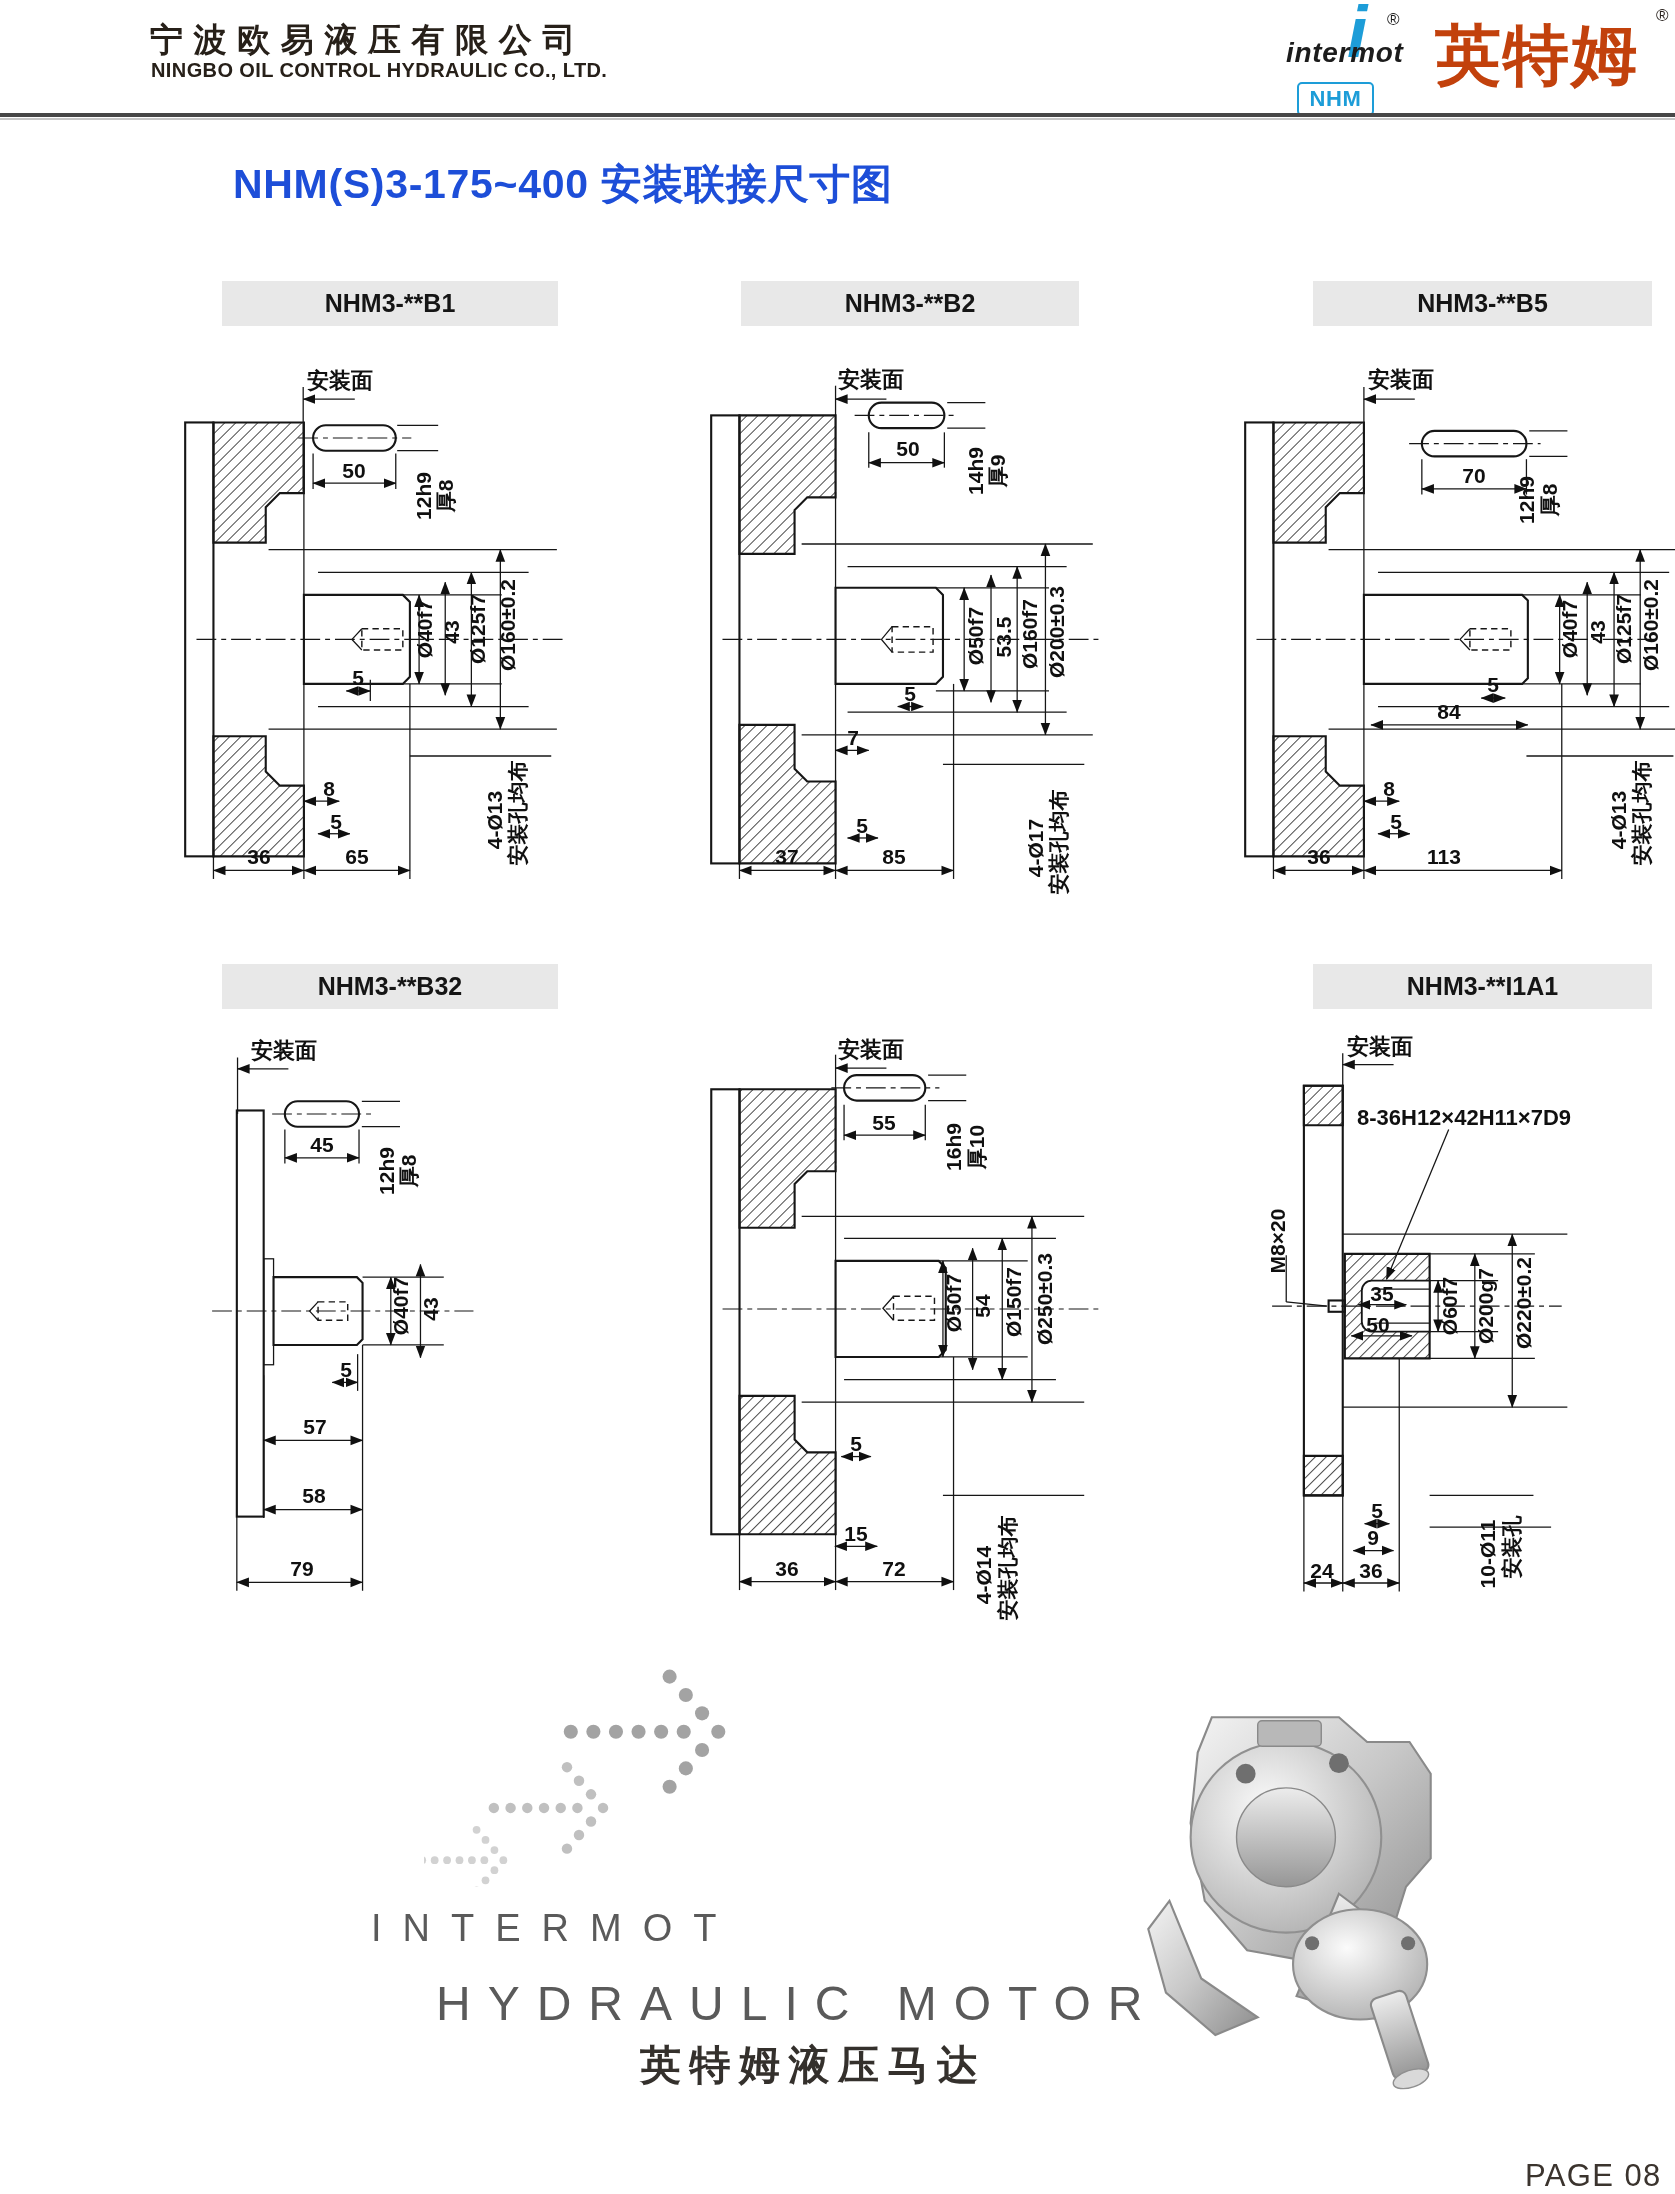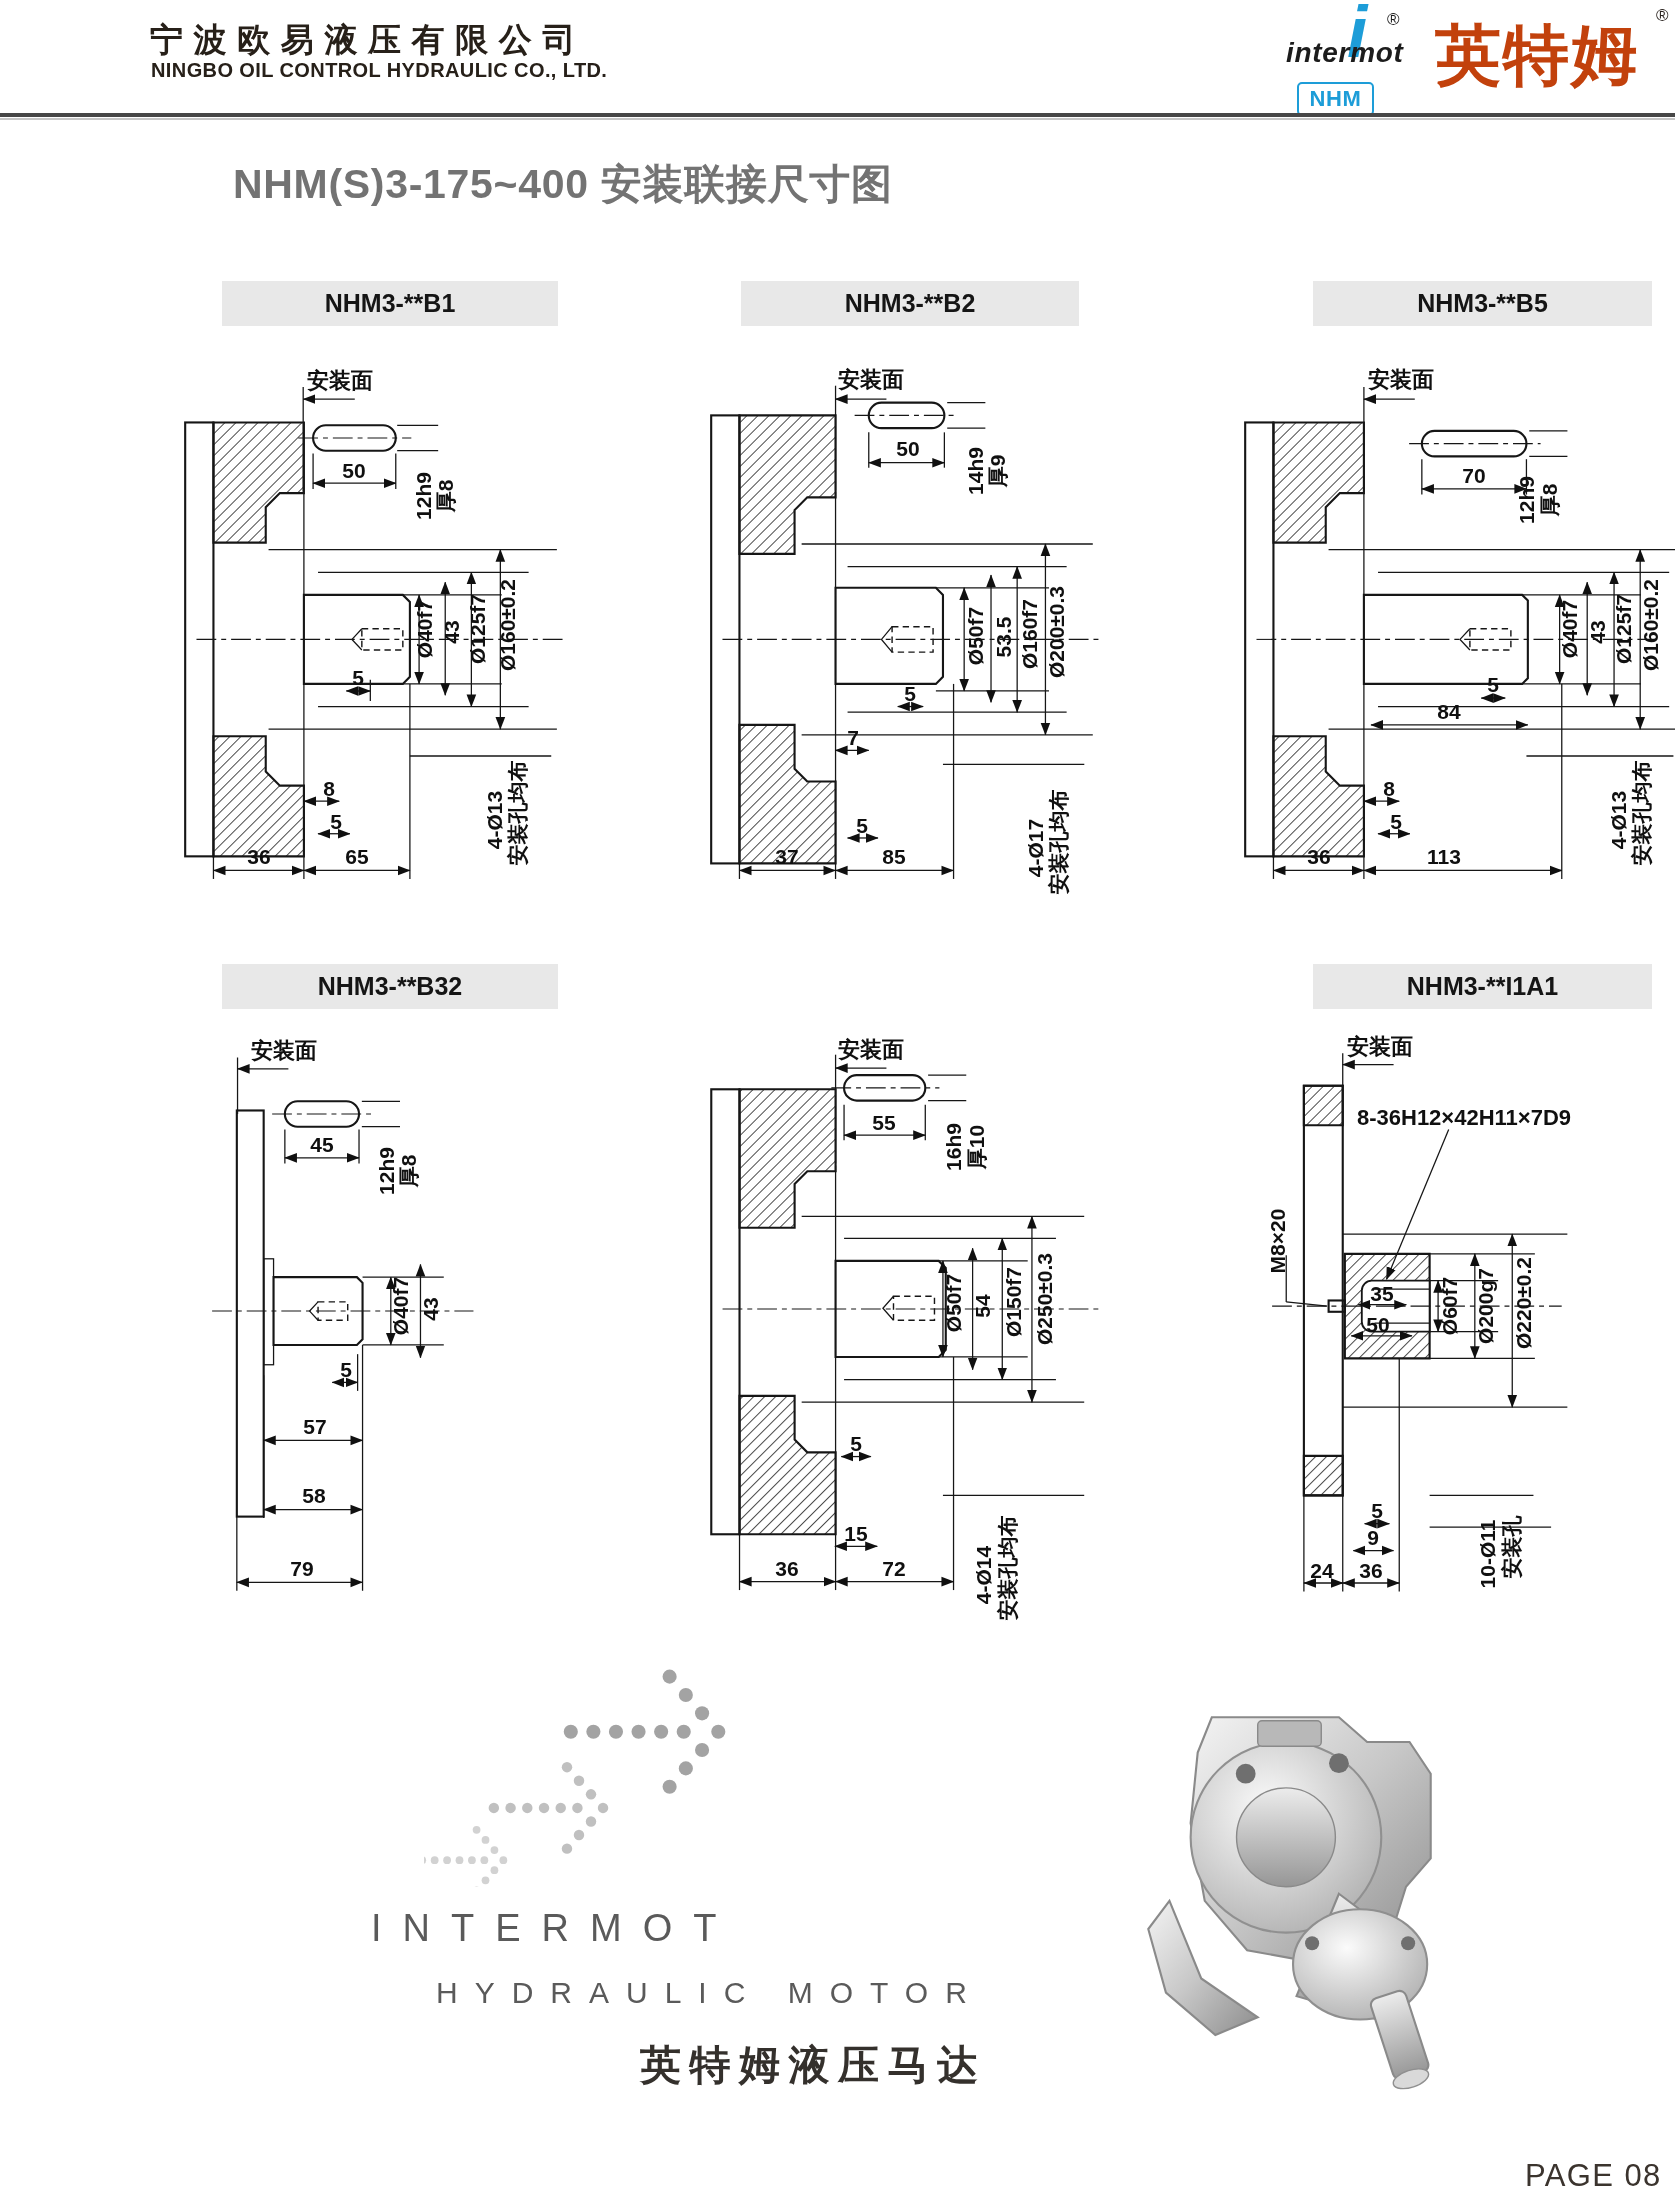--- a/index.html
+++ b/index.html
@@ -21,21 +21,21 @@
               font-weight:700;display:flex;align-items:center;justify-content:center;
               letter-spacing:0.7px;}
   .logo-cn{position:absolute;left:1435px;top:11.3px;font-size:66px;font-weight:900;
            color:#c2410c;letter-spacing:2.1px;white-space:nowrap;}
   .logo-reg2{position:absolute;left:1656px;top:5.7px;font-size:17px;color:#2b2420;}
   .hrule{position:absolute;left:0;top:113px;width:1676px;height:4.2px;background:#474747;}
   .hrule2{position:absolute;left:0;top:118px;width:1676px;height:2.1px;background:#c6c6c6;}
 
   
   .doc-title{position:absolute;left:233px;top:157px;font-size:41px;font-weight:700;
-             color:#737373;letter-spacing:0.7px;white-space:nowrap;}
+             color:#1d4ed8;letter-spacing:0.7px;white-space:nowrap;}
 
   
   .dlabel{position:absolute;height:45px;background:#e8e8e8;display:flex;align-items:center;
           justify-content:center;font-size:25px;font-weight:600;color:#151515;}
 
   
   .cell{position:absolute;}
   .cell svg{position:absolute;left:0;top:0;}
   .mtx{position:absolute;font-size:22px;font-weight:700;color:#101010;white-space:nowrap;}
   .dtx{position:absolute;transform:translate(-50%,-50%);font-size:21px;font-weight:600;
@@ -52,21 +52,21 @@
   .tl{stroke:#161616;stroke-width:1.8;fill:none;}
   .cl{stroke:#161616;stroke-width:1.5;fill:none;stroke-dasharray:28 7 7 7;}
   .dln{stroke:#161616;stroke-width:1.8;fill:none;marker-start:url(#ar);marker-end:url(#ar);}
   .aln{stroke:#161616;stroke-width:1.8;fill:none;marker-start:url(#ar);}
   .lal{stroke:#161616;stroke-width:1.8;fill:none;marker-end:url(#ar);}
   .dsh{stroke:#161616;stroke-width:2;fill:none;stroke-dasharray:9 6;}
 
   
   .slogan1{position:absolute;left:371px;top:1907px;font-size:38px;font-weight:400;
            letter-spacing:21px;color:#5a5a5a;white-space:nowrap;}
-  .slogan2{position:absolute;left:436px;top:1976px;font-size:30px;font-weight:400;
+  .slogan2{position:absolute;left:436px;top:1976px;font-size:48px;font-weight:400;
            letter-spacing:17px;color:#5a5a5a;white-space:nowrap;}
   .slogan-cn{position:absolute;left:640px;top:2038px;font-size:41px;font-weight:700;
              letter-spacing:8.5px;color:#34302c;white-space:nowrap;}
   .pageno{position:absolute;left:1525px;top:2158px;font-size:31px;font-weight:400;
           letter-spacing:1.4px;color:#3b342e;white-space:nowrap;}
 </style>
 </head>
 <body>
 
 <div id="page">

